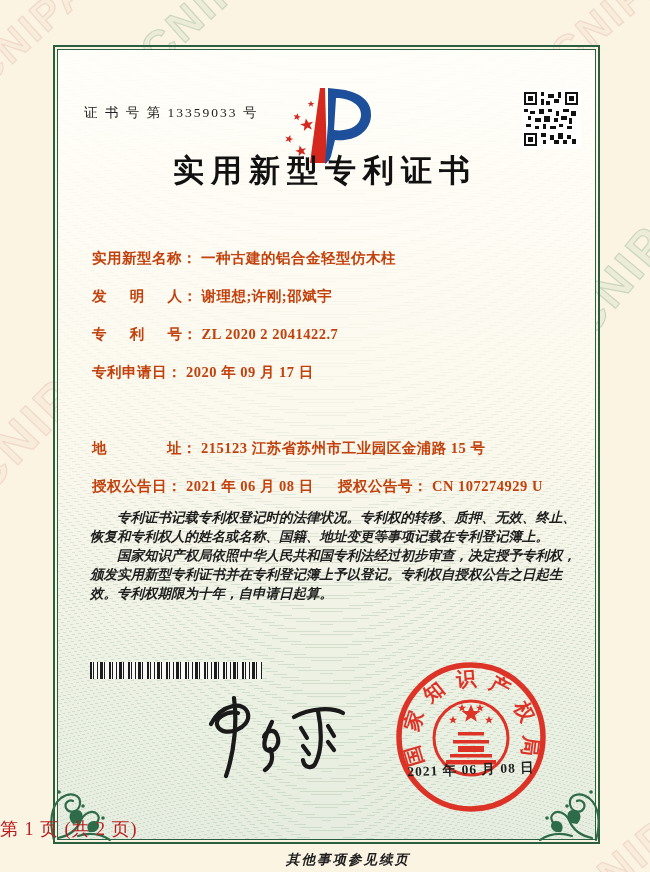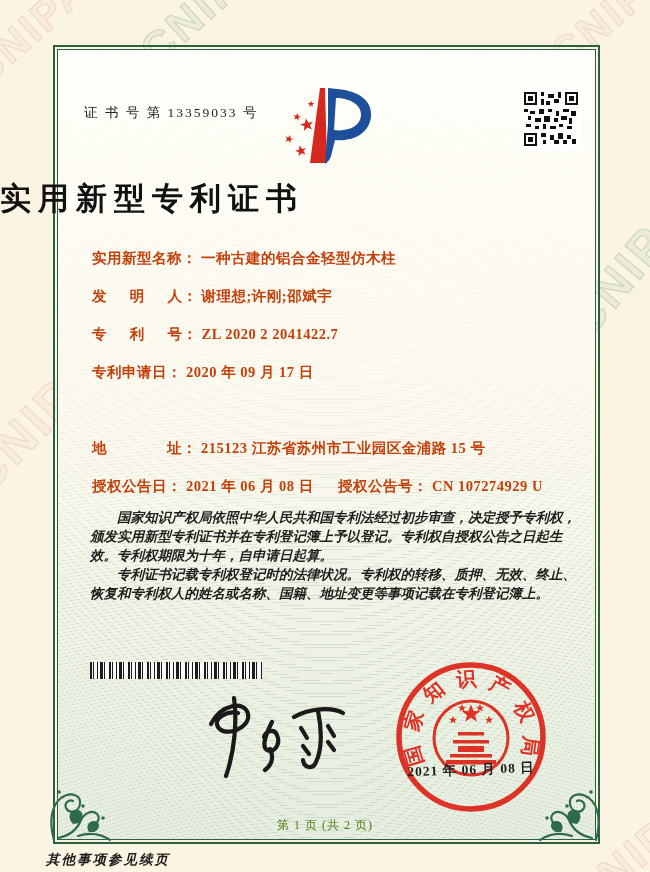--- a/index.html
+++ b/index.html
@@ -27,21 +27,21 @@
   .frame{position:absolute;left:53px;top:45px;width:543px;height:795px;
          border:2px solid #2b5f42;}
   .frame-inner{position:absolute;left:2px;top:2px;right:2px;bottom:2px;border:1px solid #2b5f42;
     background:
       linear-gradient(180deg, rgba(255,254,249,0.95) 0%, rgba(253,250,240,0.75) 40%, rgba(240,244,232,0.0) 68%),
       repeating-radial-gradient(ellipse 900px 420px at 50% 118%, rgba(118,156,122,0.22) 0 1px, rgba(0,0,0,0) 1px 7px),
       linear-gradient(180deg,#fdfbf1 0%,#f8f6ea 52%,#eaf0e2 85%,#e6ede0 100%);}
 
   .abs{position:absolute;}
   .cert-no{left:84px;top:104px;font-size:13.5px;letter-spacing:2px;color:#222;}
-  .title{left:0;right:0;top:178px;text-align:left;font-size:31px;font-weight:700;
+  .title{left:0;right:0;top:150px;text-align:center;font-size:31px;font-weight:700;
          letter-spacing:7px;color:#111;}
   .frow{position:absolute;left:92px;width:500px;height:22px;font-size:14.5px;color:#c2410c;font-weight:600;white-space:nowrap;}
   .frow .flabel{display:inline-block;letter-spacing:0.5px;}
   .frow .fvalue{margin-left:4px;letter-spacing:0.5px;}
   .frow .fvalue.w1{display:inline-block;width:152px;}
   .r1{top:249px}.r2{top:287px}.r3{top:325px}.r4{top:363px}.r5{top:401px}.r6{top:439px}.r7{top:477px}
 
   .paras{left:90px;top:508px;width:496px;font-size:13.5px;line-height:19px;
          font-style:italic;color:#1e1e1e;font-weight:600;}
   .paras p{margin:0;text-indent:2em;}
@@ -49,22 +49,22 @@
   .barcode{left:90px;top:662px;width:172px;height:17px;background:
     repeating-linear-gradient(90deg,#1c1c1c 0 2px,#f8f8f4 2px 3px,#1c1c1c 3px 4px,#f8f8f4 4px 7px,
       #1c1c1c 7px 8px,#f8f8f4 8px 10px,#1c1c1c 10px 13px,#f8f8f4 13px 14px,#1c1c1c 14px 15px,#f8f8f4 15px 19px);}
 
   .officer{left:96px;top:716px;font-family:"Liberation Sans", sans-serif;font-weight:700;
            font-size:15px;color:#141414;letter-spacing:3px;line-height:26px;}
 
   .seal-date{left:392px;top:761px;width:158px;text-align:center;font-size:13.5px;font-weight:700;
              color:#1d1d1d;letter-spacing:1px;transform:rotate(-2deg);}
 
-  .pageno{left:0;right:0;top:817px;text-align:center;font-size:12px;color:#4d7c0f;letter-spacing:1px;}
-  .note{left:15px;right:0;top:851px;text-align:left;font-size:13.5px;font-style:italic;
+  .pageno{left:0;right:0;top:817px;text-align:left;font-size:18px;color:#b91c1c;letter-spacing:1px;}
+  .note{left:15px;right:0;top:851px;text-align:center;font-size:13.5px;font-style:italic;
         font-weight:600;color:#1e1e1e;letter-spacing:2px;padding-left:31px;}
 
   .qr{left:521px;top:89px;width:54px;height:54px;background:#fff;padding:3px;}
   .logo{left:274px;top:84px;}
   .seal-svg{left:392px;top:658px;}
   .sig{left:193px;top:690px;}
   .orn{left:46px;top:762px;}
   .orn.right{left:538px;transform:scaleX(-1);}
 </style>
 </head>
@@ -167,22 +167,22 @@
     <span class="flabel">专利申请日：</span><span class="fvalue">2020 年 09 月 17 日</span>
   </div>
   <div class="frow r6">
     <span class="flabel">地　　　　址：</span><span class="fvalue">215123 江苏省苏州市工业园区金浦路 15 号</span>
   </div>
   <div class="frow r7">
     <span class="flabel">授权公告日：</span><span class="fvalue w1">2021 年 06 月 08 日</span><span class="flabel">授权公告号：</span><span class="fvalue">CN 107274929 U</span>
   </div>
 
   <div class="abs paras">
+    <p>专利证书记载专利权登记时的法律状况。专利权的转移、质押、无效、终止、恢复和专利权人的姓名或名称、国籍、地址变更等事项记载在专利登记簿上。</p>
     <p>国家知识产权局依照中华人民共和国专利法经过初步审查，决定授予专利权，颁发实用新型专利证书并在专利登记簿上予以登记。专利权自授权公告之日起生效。专利权期限为十年，自申请日起算。</p>
-    <p>专利证书记载专利权登记时的法律状况。专利权的转移、质押、无效、终止、恢复和专利权人的姓名或名称、国籍、地址变更等事项记载在专利登记簿上。</p>
   </div>
 
   <div class="abs barcode"></div>
 
 
   <svg class="abs sig" width="162" height="96" viewBox="0 0 162 96">
     <g fill="none" stroke="#1a1a1a" stroke-width="4.2" stroke-linecap="round" stroke-linejoin="round">
       <path d="M18,34 C28,14 52,10 55,24 C58,38 32,48 25,37 C20,29 34,20 45,23"></path>
       <path d="M41,8 C44,30 42,60 33,86"></path>
       <path d="M79,32 C73,44 68,56 74,60 C81,64 88,54 84,45 C81,38 73,41 71,47"></path>

